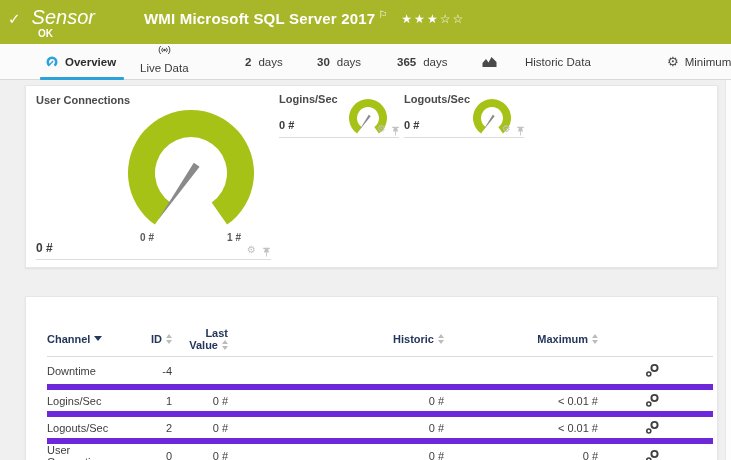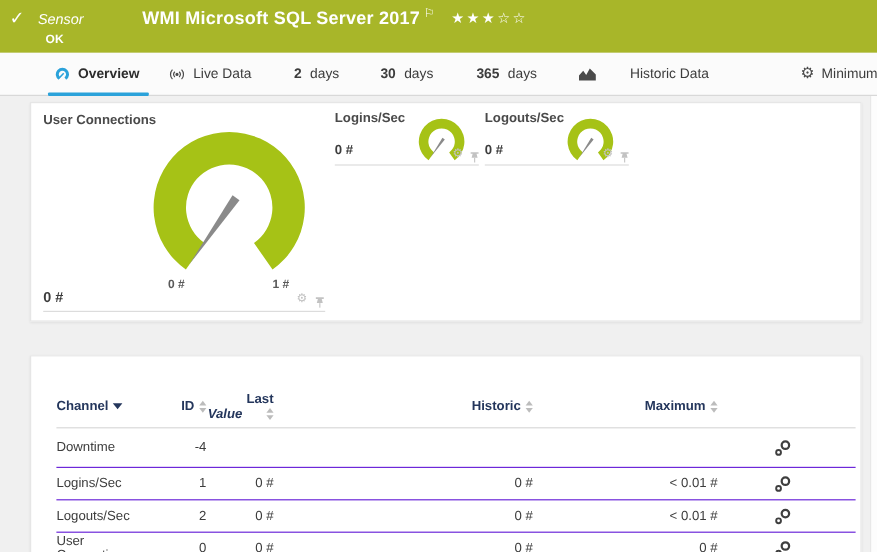--- a/index.html
+++ b/index.html
@@ -4,33 +4,33 @@
 <style>
   * { margin:0; padding:0; box-sizing:border-box; }
   html,body { width:731px; height:460px; overflow:hidden; background:#f0f0f0;
     font-family:"Liberation Sans","DejaVu Sans",sans-serif; }
   .screen { position:relative; width:731px; height:460px; }
 
   
   .topbar { position:absolute; left:0; top:0; width:731px; height:44px; background:#a8b629; color:#fff; }
   .topbar-line { position:absolute; left:8px; top:6px; display:flex; align-items:baseline; white-space:nowrap; }
   .check { font-size:15px; font-weight:bold; margin-right:11px; }
-  .kind { font-style:italic; font-size:12px; margin-right:9px; }
+  .kind { font-style:italic; font-size:20px; margin-right:9px; }
   .sensor-title { font-size:15px; font-weight:bold; letter-spacing:.2px;margin-left:40px; }
   .flag { font-size:10px; vertical-align:super; position:relative; top:-6px; margin-left:3px; }
   .stars { font-size:12px; letter-spacing:2px; margin-left:14px; position:relative; top:-1px; }
   .status-ok { position:absolute; left:38px; top:28px; font-size:10px; font-weight:bold; }
 
   
   .tabstrip { position:absolute; left:0; top:44px; width:731px; height:36px; background:#fbfbfb; border-bottom:1px solid #d8d8d8; }
   .tab { position:absolute; top:0; height:35px; display:flex; align-items:center; gap:6px; font-size:11.5px; color:#3c3c3c; cursor:pointer; white-space:nowrap; }
   .tab .num { font-weight:bold; margin-right:1px; }
   .tab-underline { position:absolute; left:40px; top:33px; width:84px; height:3px; background:#2ba2da; border-radius:1px; }
   .t-overview { left:45px; font-weight:bold; color:#2c2c2c; }
-  .t-live { left:140px; } .t-2d { left:245px; } .t-30d { left:317px; } .t-365d { left:397px; }
+  .t-live { left:140px;flex-direction:column; } .t-2d { left:245px; } .t-30d { left:317px; } .t-365d { left:397px; }
   .t-hist { left:482px;gap:28px; } .t-log { left:603px; } .t-set { left:667px; }
   .gear-glyph { font-size:13px; color:#4a4a4a; font-family:"DejaVu Sans",sans-serif; }
 
   
   .panel { position:absolute; background:#fff; border:1px solid #e6e6e6; box-shadow:0 1px 2px rgba(0,0,0,.07); }
   .panel-gauges { left:25px; top:85px; width:693px; height:183px; }
   .panel-table  { left:25px; top:296px; width:693px; height:182px; }
   .sliver { position:absolute; left:725px; top:80px; width:6px; height:380px; background:#fdfdfd; border-left:1px solid #e8e8e8; }
 
   
@@ -51,27 +51,27 @@
   .f-login { left:253px; top:51px; width:120px; }
   .gl-gear { left:351px; top:37px; } .gl-pin { left:365px; top:40px; }
   .go-title { left:378px; } .go-svg { position:absolute; left:444px; top:10px; } .go-value { left:378px; }
   .f-logout { left:378px; top:51px; width:120px; }
   .go-gear { left:476px; top:37px; } .go-pin { left:490px; top:40px; }
 
   
   .tbl-inner { position:absolute; left:21px; top:24px; width:666px; }
   .trow, .thead { display:grid; grid-template-columns:85px 40px 56px 216px 154px 65px 1fr; align-items:center; font-size:11px; color:#3d3d3d; }
   .thead { height:36px; border-bottom:1px solid #d9d9d9; color:#24365c; font-weight:bold; }
-  .trow { height:27px; border-bottom:1px solid #6d28d9; }
+  .trow { height:27px; border-bottom:6px solid #6d28d9; }
   .trow.first { height:33px; }
   .cell-r { text-align:right; justify-self:end; }
   .hcell { display:flex; align-items:center; gap:4px; cursor:pointer; }
   .hcell.cell-r { justify-content:flex-end; }
   .lastval-head { text-align:right; line-height:12px; }
-  .lastval-head .l2 { display:flex; align-items:center; gap:20px; justify-content:flex-end;font-style:italic; }
+  .lastval-head .l2 { display:flex; align-items:center; gap:4px; justify-content:flex-end; }
   .caret-down { width:0; height:0; border-left:4px solid transparent; border-right:4px solid transparent; border-top:5px solid #24365c; display:inline-block; }
   .sort { display:inline-block; }
   .sort i { display:block; width:0; height:0; border-left:3.5px solid transparent; border-right:3.5px solid transparent; }
   .sort .up { border-bottom:4px solid #bcbcbc; margin-bottom:2px; }
   .sort .dn { border-top:4px solid #bcbcbc; }
   .chan-name { cursor:pointer; }
   .gearpair { justify-self:end; cursor:pointer; margin-right:3px; }
 </style>
 </head>
 <body>

